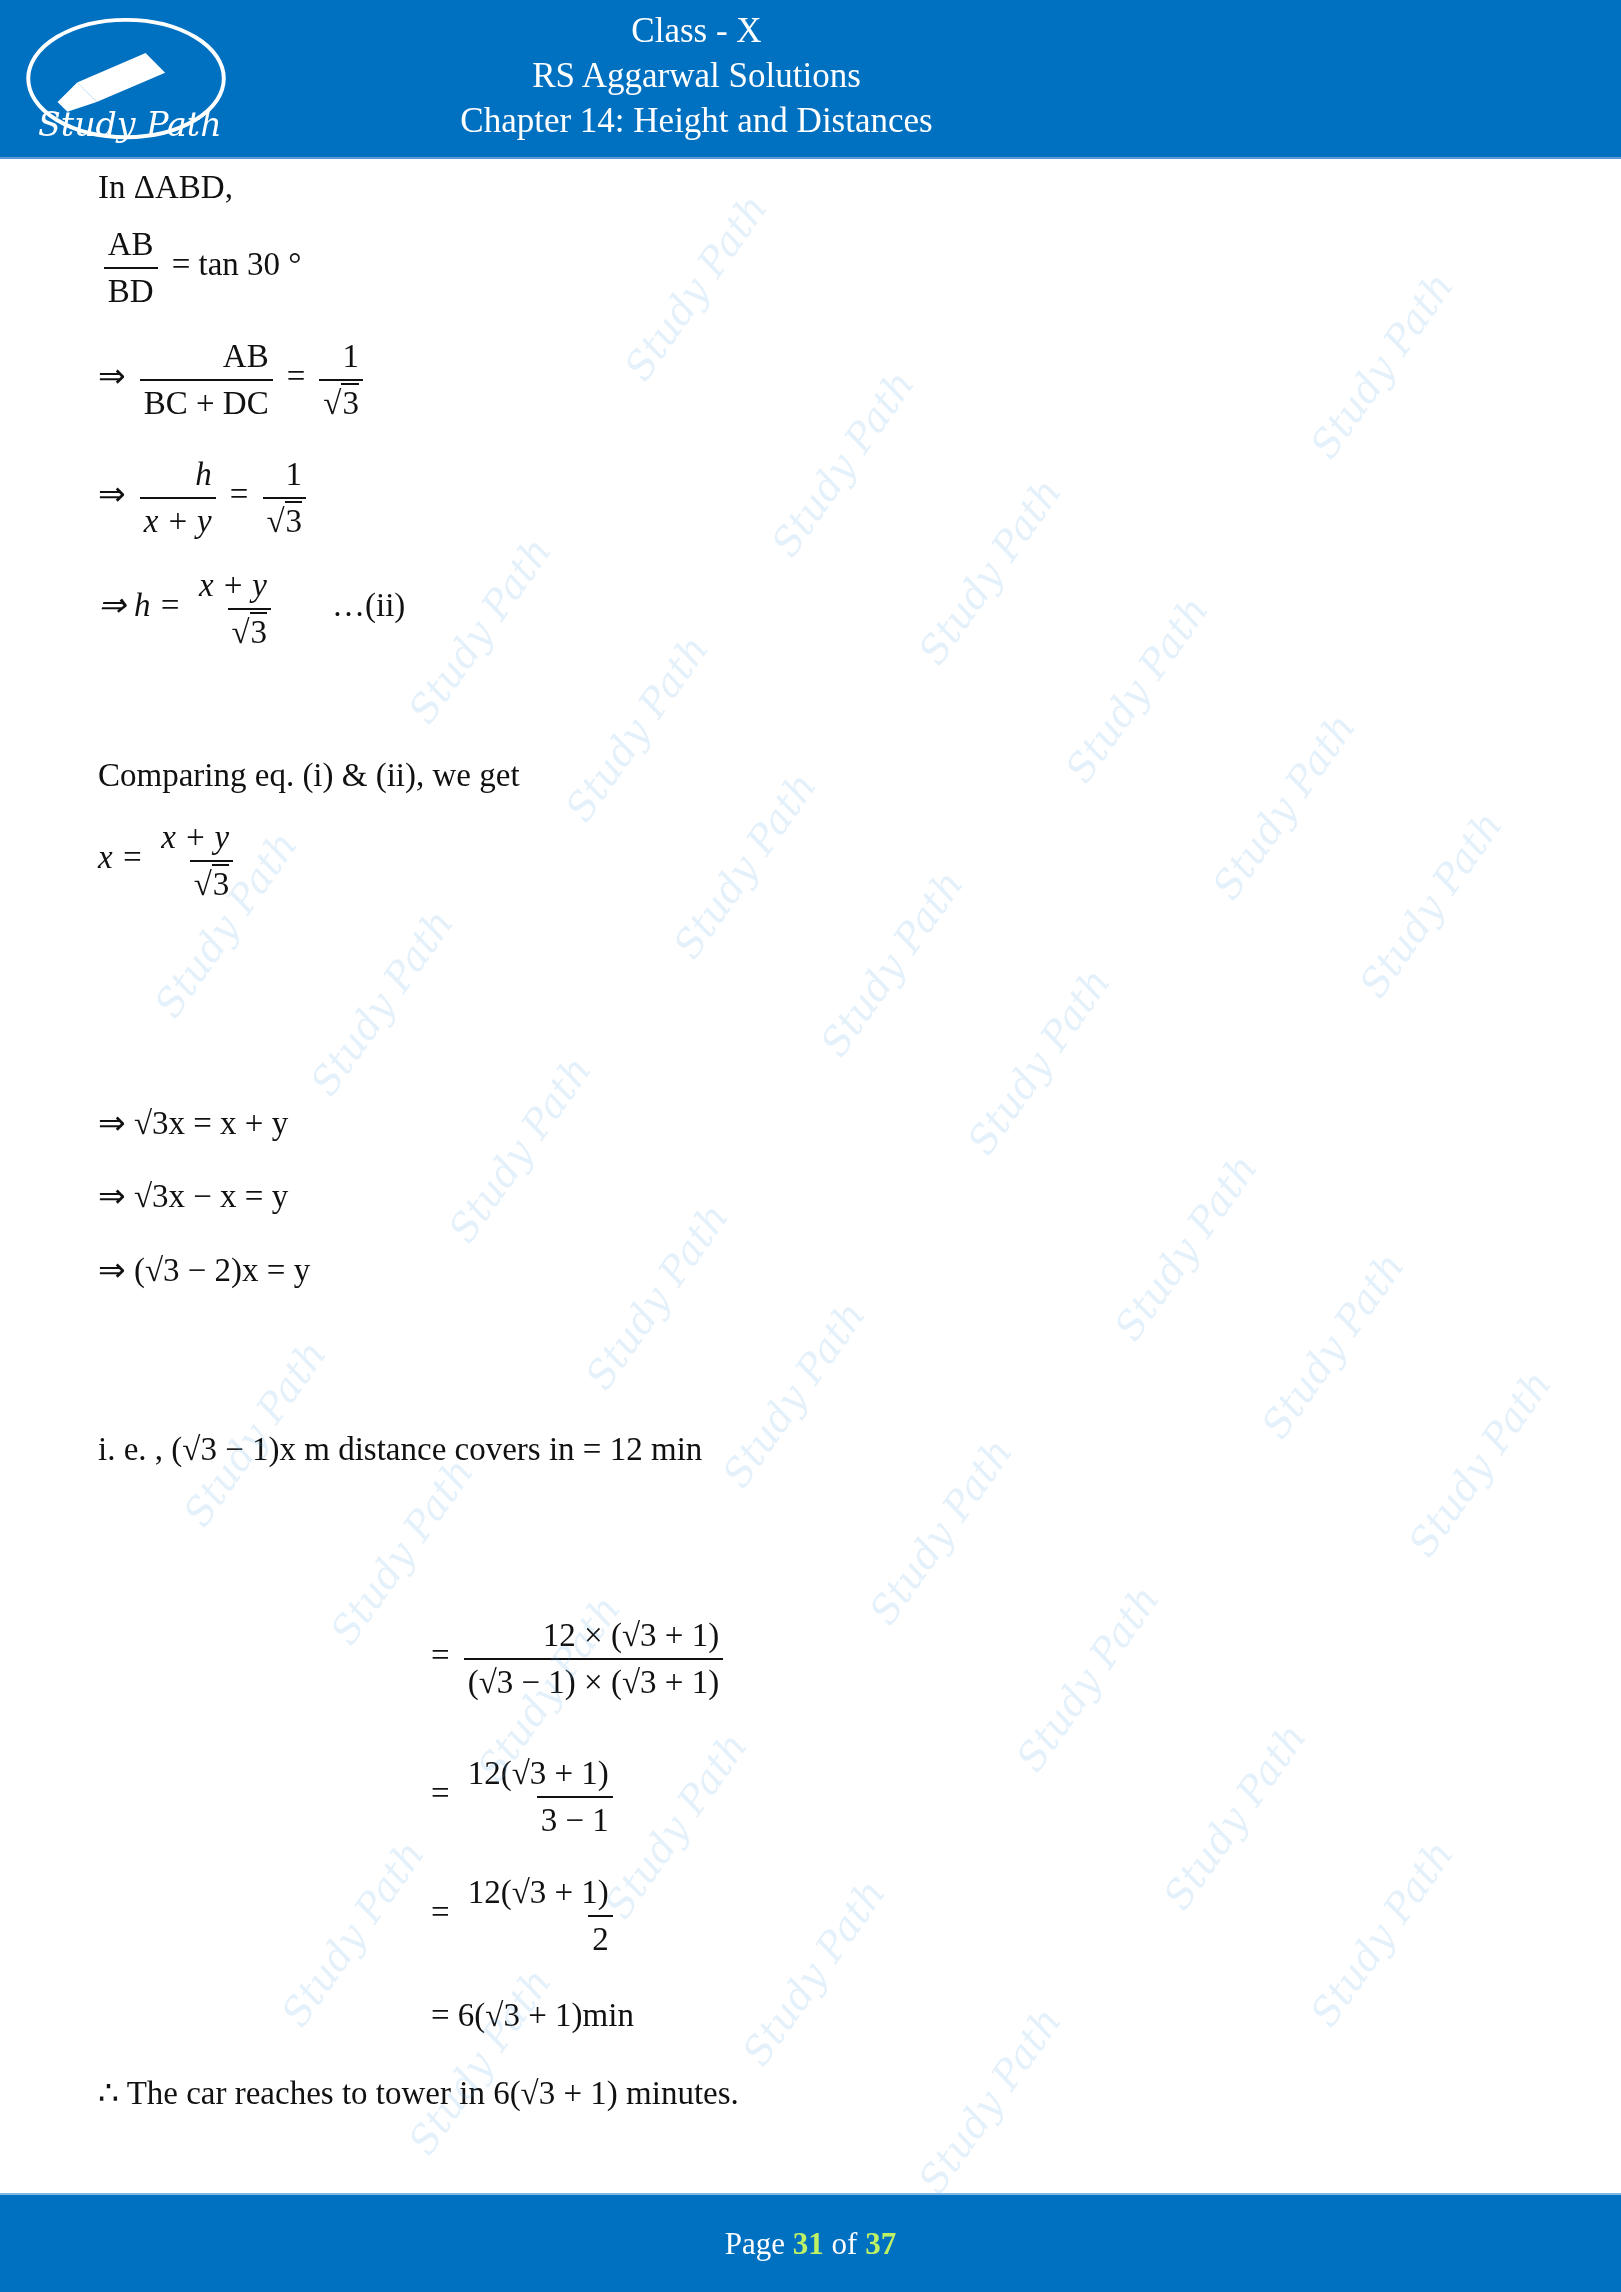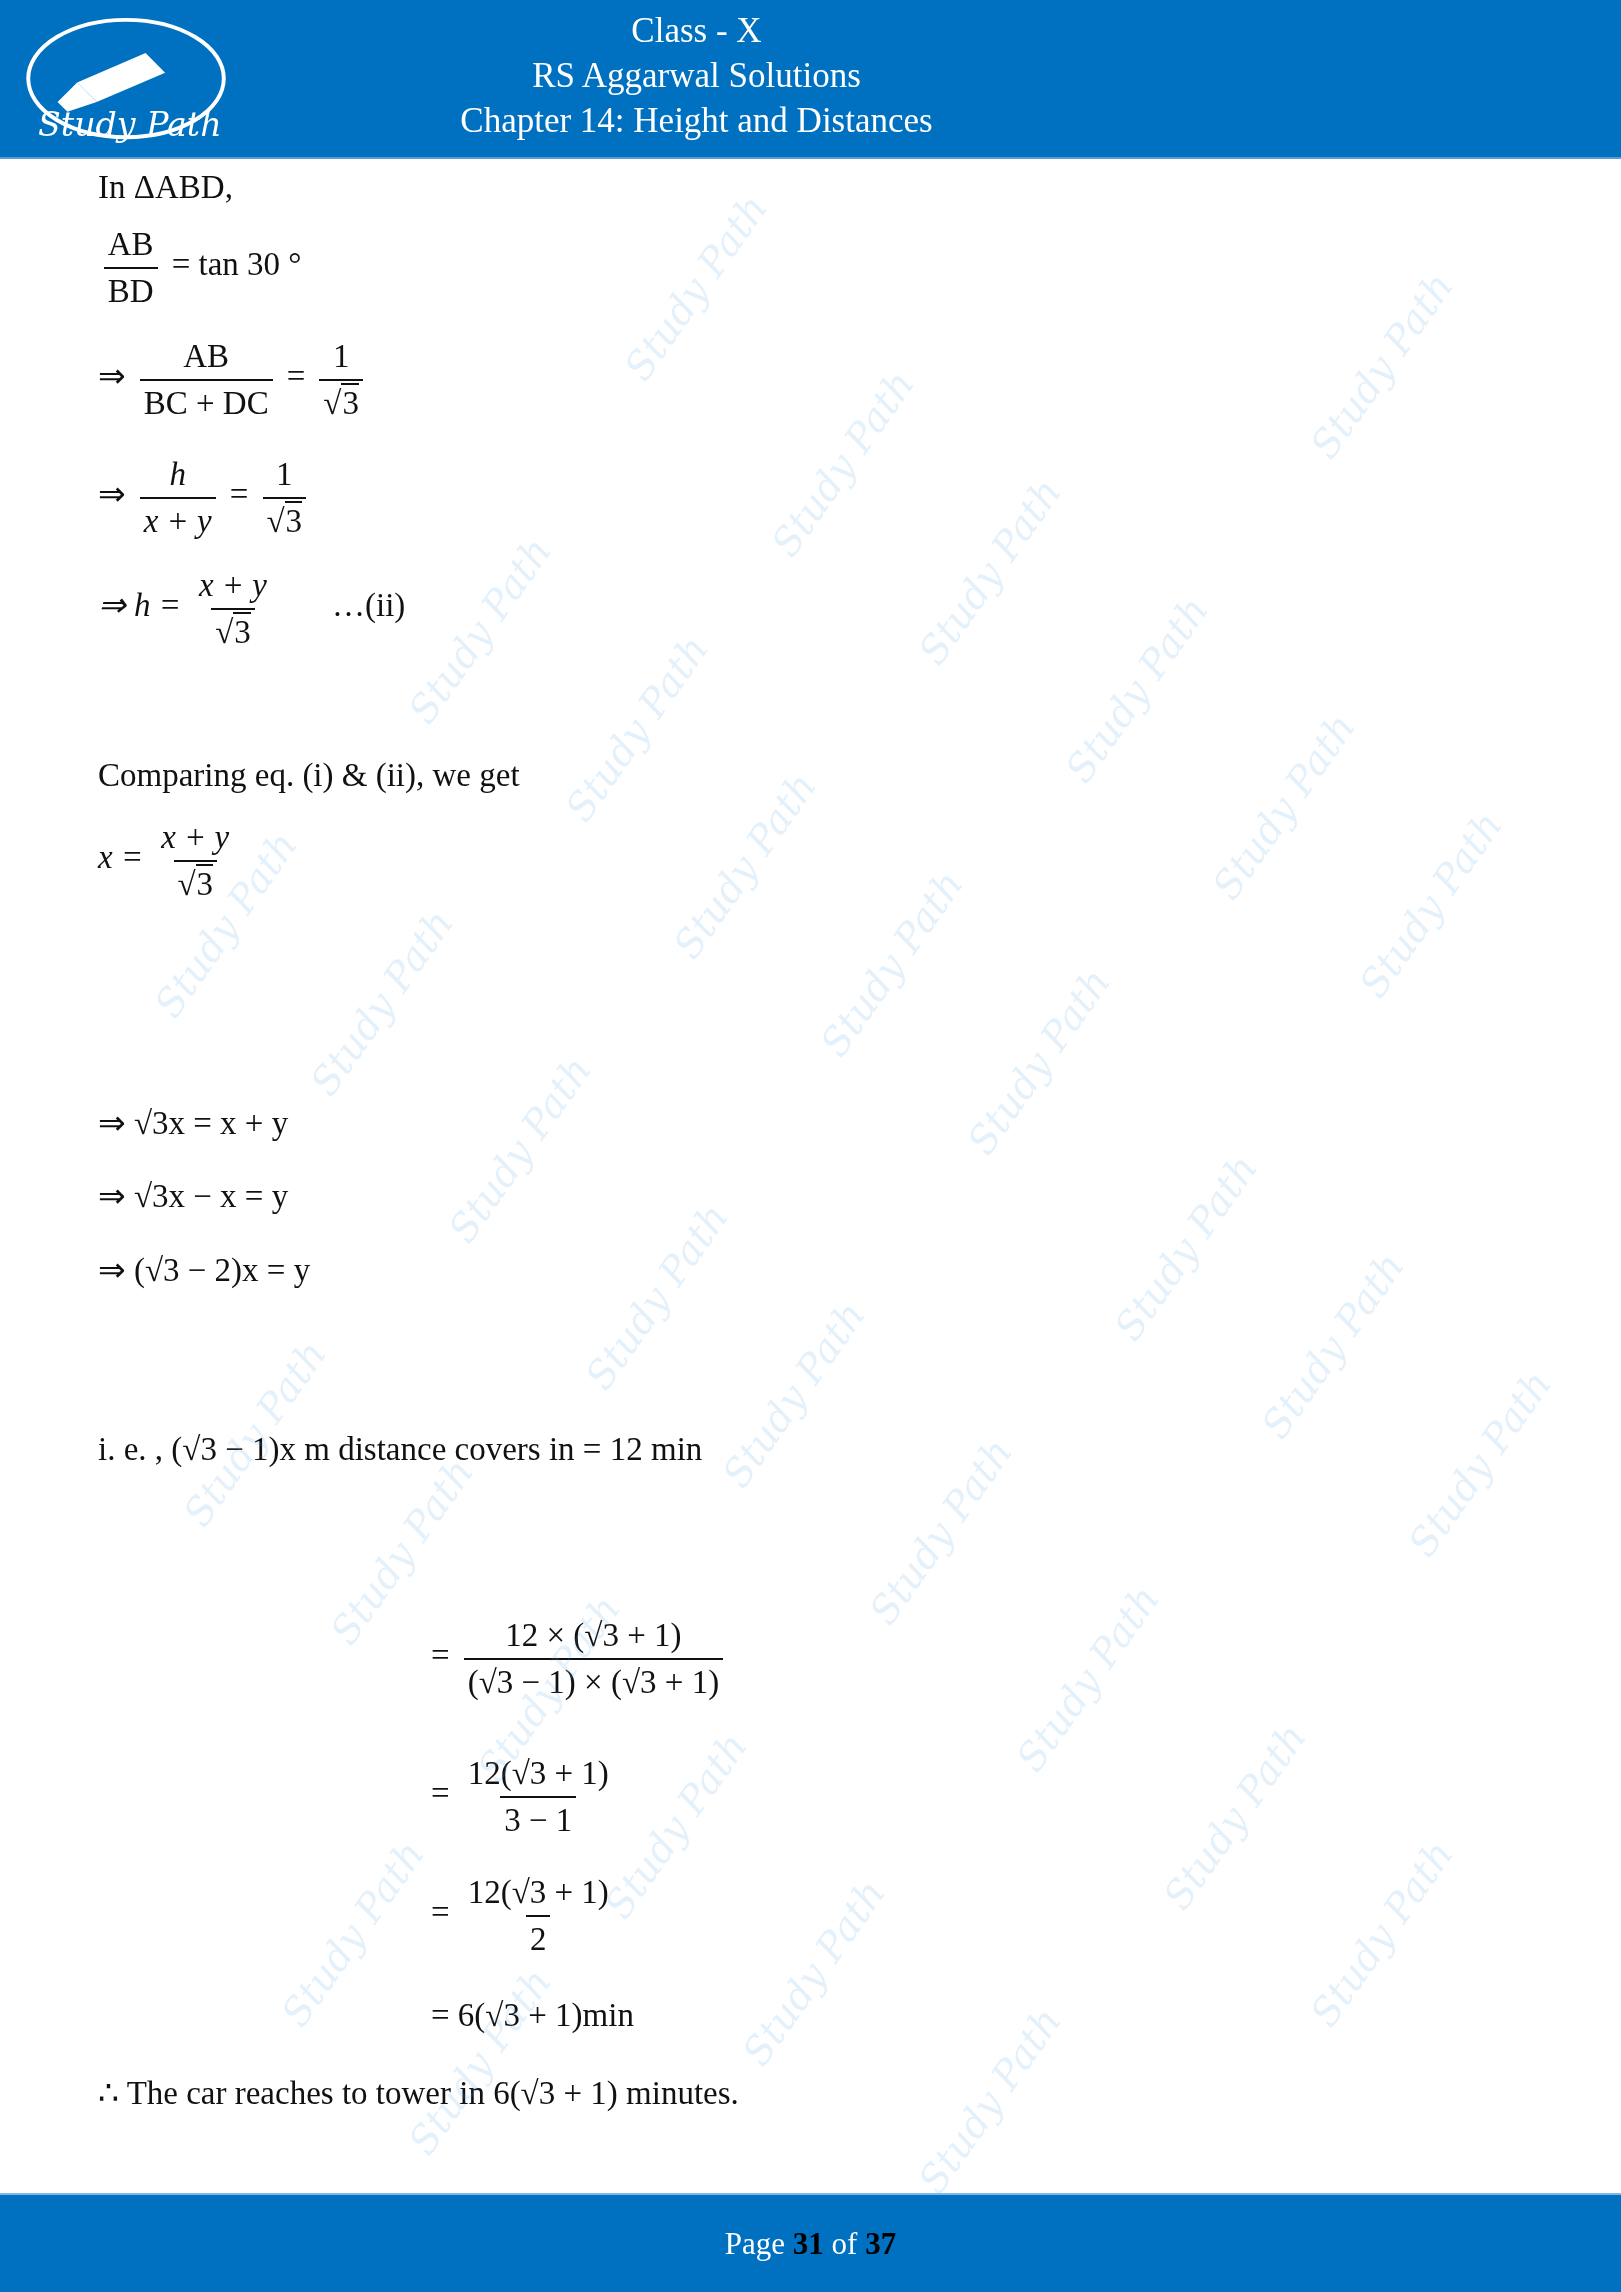--- a/index.html
+++ b/index.html
@@ -6,26 +6,26 @@
   body{width:1621px;height:2293px;position:relative;background:#fff;overflow:hidden;
        font-family:"DejaVu Serif","Liberation Serif",serif;color:#111;}
   .header{position:absolute;left:0;top:0;width:1621px;height:157px;background:#0070c0;color:#fff;
           border-bottom:2.9px solid #5b9bd5;}
   .header .lines{position:absolute;left:0;width:1393px;top:7.8px;text-align:center;
         font-family:"Liberation Serif",serif;font-size:35px;line-height:45px;}
   .logo{position:absolute;left:17.6px;top:13.7px;width:218px;height:132px;}
   .footer{position:absolute;left:0;top:2193px;width:1621px;height:100px;background:#0070c0;
           border-top:2.9px solid #7fb8e6;color:#fff;text-align:center;
           font-family:"Liberation Serif",serif;font-size:31px;line-height:98px;}
-  .footer .num{color:#000000;font-weight:bold;}
+  .footer .num{color:#bef264;font-weight:bold;}
   .content{position:absolute;left:98px;top:157px;width:1425px;height:2036px;
            font-family:"Liberation Serif",serif;font-size:33px;}
   .line{position:absolute;left:0;white-space:nowrap;}
   .i{font-style:italic;}
-  .frac{display:inline-flex;flex-direction:column;align-items:center;vertical-align:middle;margin:0 5.9px;}
+  .frac{display:inline-flex;flex-direction:column;align-items:flex-end;vertical-align:middle;margin:0 5.9px;}
   .frac .n{padding:0 3.9px 3.9px;}
   .frac .d{border-top:2.5px solid #111;padding:3.9px 3.9px 0;}
   .sq{border-top:2px solid #111;padding-left:1px;}
   .green{color:#2e7d32;}
   .wm{position:absolute;font-family:"DejaVu Serif",serif;font-style:italic;font-size:39px;
       color:rgba(90,170,230,0.16);transform:rotate(-55deg);white-space:nowrap;pointer-events:none;}
 </style>
 </head>
 <body>
 

